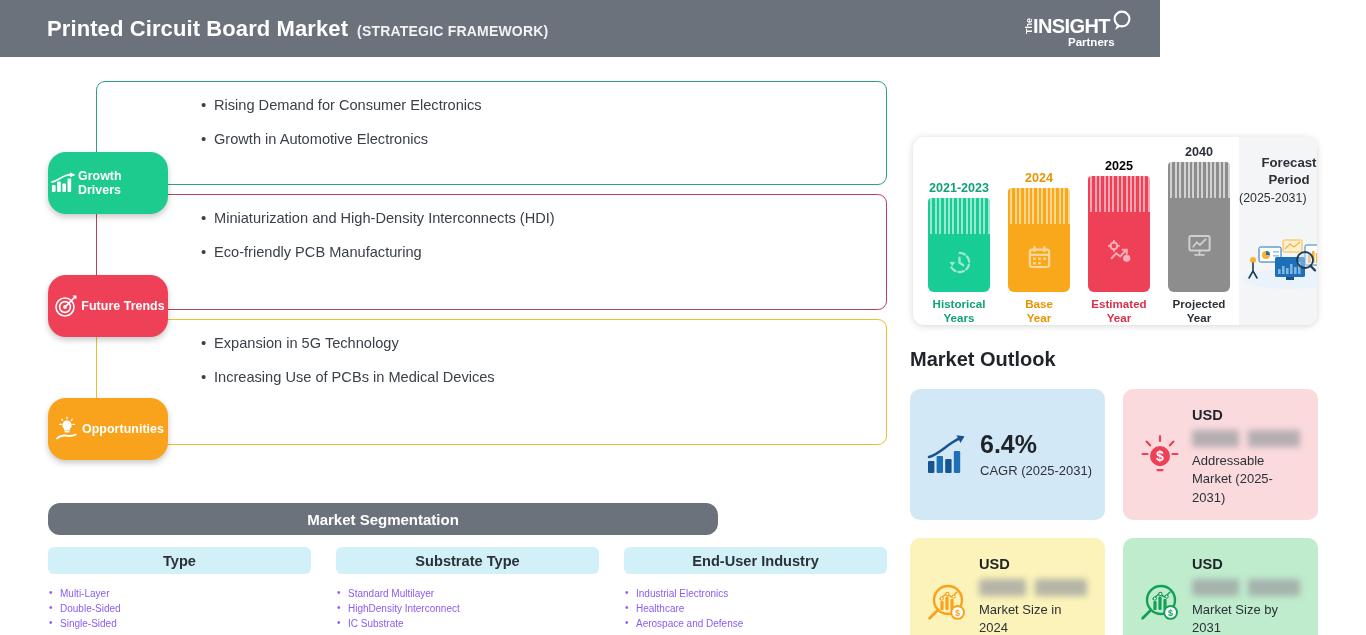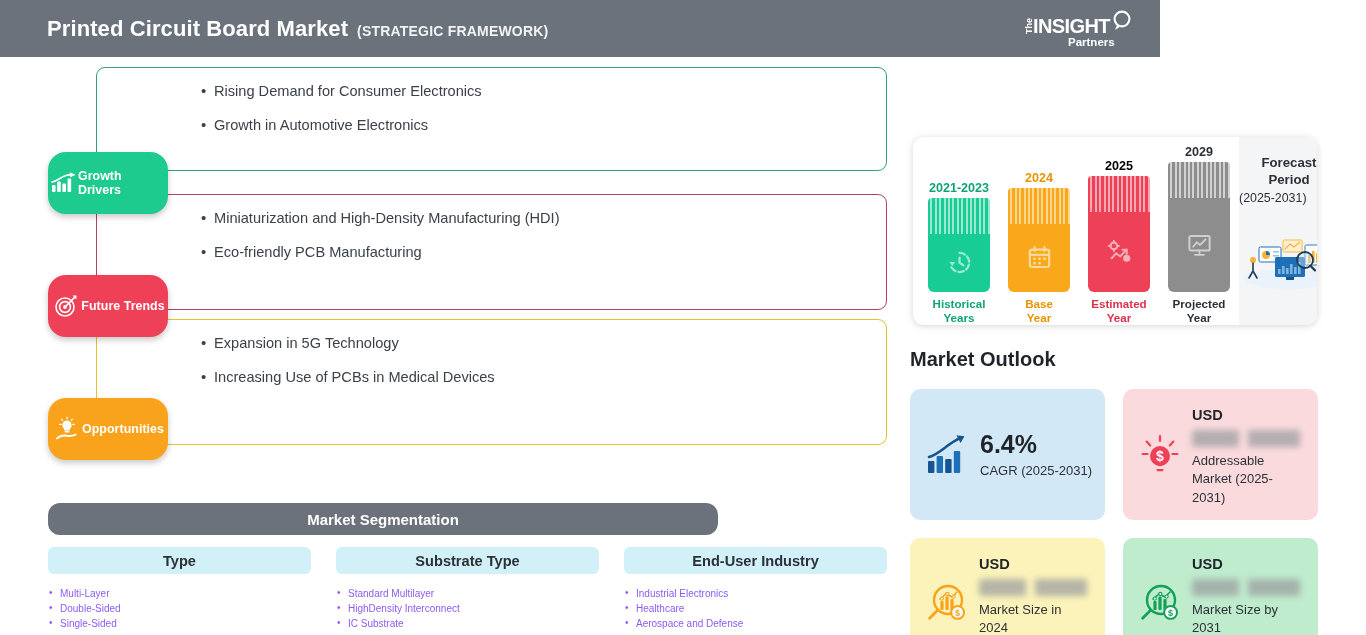--- a/index.html
+++ b/index.html
@@ -125,21 +125,21 @@
       <text x="17" y="25" fill="#fff" font-family="Liberation Sans, sans-serif" font-size="20" font-weight="bold" letter-spacing="-.6">INSIGHT</text>
       <circle cx="106" cy="11" r="7.4" fill="none" stroke="#fff" stroke-width="2.1"></circle>
       <path d="M101 17 L99 22 L104.5 18.5 Z" fill="#fff"></path>
       <text x="52" y="38" fill="#fff" font-family="Liberation Sans, sans-serif" font-size="11.5" font-weight="bold">Partners</text>
     </svg>
   </div>
 
   <div class="body-area">
 
     <div class="pillar">
-      <div class="pillar-box" style="top:10px;height:104px;border-color:#2f9f86;">
+      <div class="pillar-box" style="top:24px;height:104px;border-color:#2f9f86;">
         <ul>
           <li>Rising Demand for Consumer Electronics</li>
           <li>Growth in Automotive Electronics</li>
         </ul>
       </div>
       <div class="badge" style="left:48px;top:95px;background:#1ecb8f;">
         <svg class="badge-icon" viewBox="0 0 30 26">
           <rect x="4" y="15" width="3.6" height="7" fill="#fff" rx="1"></rect>
           <rect x="9.2" y="11.5" width="3.6" height="10.5" fill="#fff" rx="1"></rect>
           <rect x="14.4" y="13.5" width="3.6" height="8.5" fill="#fff" rx="1"></rect>
@@ -147,21 +147,21 @@
           <path d="M4 12 C9 11 13 7 18 5.5 C21 4.6 23.5 4.6 26 4.8" stroke="#fff" stroke-width="1.7" fill="none" stroke-linecap="round"></path>
           <path d="M21.8 2.2 L26.6 4.4 L22.6 7.6 Z" fill="#fff"></path>
         </svg>
         <div class="badge-label">Growth Drivers</div>
       </div>
     </div>
 
     <div class="pillar">
       <div class="pillar-box" style="top:137px;height:116px;border-color:#b6435c;">
         <ul>
-          <li>Miniaturization and High-Density Manufacturing (HDI)</li>
+          <li>Miniaturization and High-Density Interconnects (HDI)</li>
           <li>Eco-friendly PCB Manufacturing</li>
         </ul>
       </div>
       <div class="badge" style="left:48px;top:218px;background:#ee4056;">
         <svg class="badge-icon" viewBox="0 0 30 26">
           <circle cx="14" cy="14" r="9" fill="none" stroke="#fff" stroke-width="1.6"></circle>
           <circle cx="14" cy="14" r="5.4" fill="none" stroke="#fff" stroke-width="1.6"></circle>
           <circle cx="14" cy="14" r="1.9" fill="#fff"></circle>
           <path d="M14 14 L24 4" stroke="#fff" stroke-width="1.7" stroke-linecap="round"></path>
           <path d="M21.5 2.5 L25.5 2.6 L25.4 6.6 Z" fill="#fff"></path>
@@ -290,21 +290,21 @@
               </svg>
             </div>
           </div>
           <div class="bar-caption" style="color:#d9304b;">
             <span>Estimated</span><br>
             <span>Year</span>
           </div>
         </div>
 
         <div class="bar-item">
-          <div class="bar-year" style="color:#2c3138;">2029</div>
+          <div class="bar-year" style="color:#2c3138;">2040</div>
           <div class="bar-col" style="height:130px;">
             <div class="bar-strip" style="background:repeating-linear-gradient(90deg,#8d8d8d 0 2.4px,#d2d2d2 2.4px 4.4px);"></div>
             <div class="bar-solid" style="height:94px;background:#8d8d8d;">
               <svg viewBox="0 0 24 24">
                 <rect x="3" y="4.4" width="18" height="13" rx="1.4" fill="none" stroke="#fff" stroke-width="1.8"></rect>
                 <path d="M6.4 14 L9.6 10 L12.4 12.4 L17.4 7.4" fill="none" stroke="#fff" stroke-width="1.6" stroke-linecap="round"></path>
                 <path d="M12 17.4 V20.4 M8 21.2 H16" stroke="#fff" stroke-width="1.6" stroke-linecap="round"></path>
               </svg>
             </div>
           </div>

